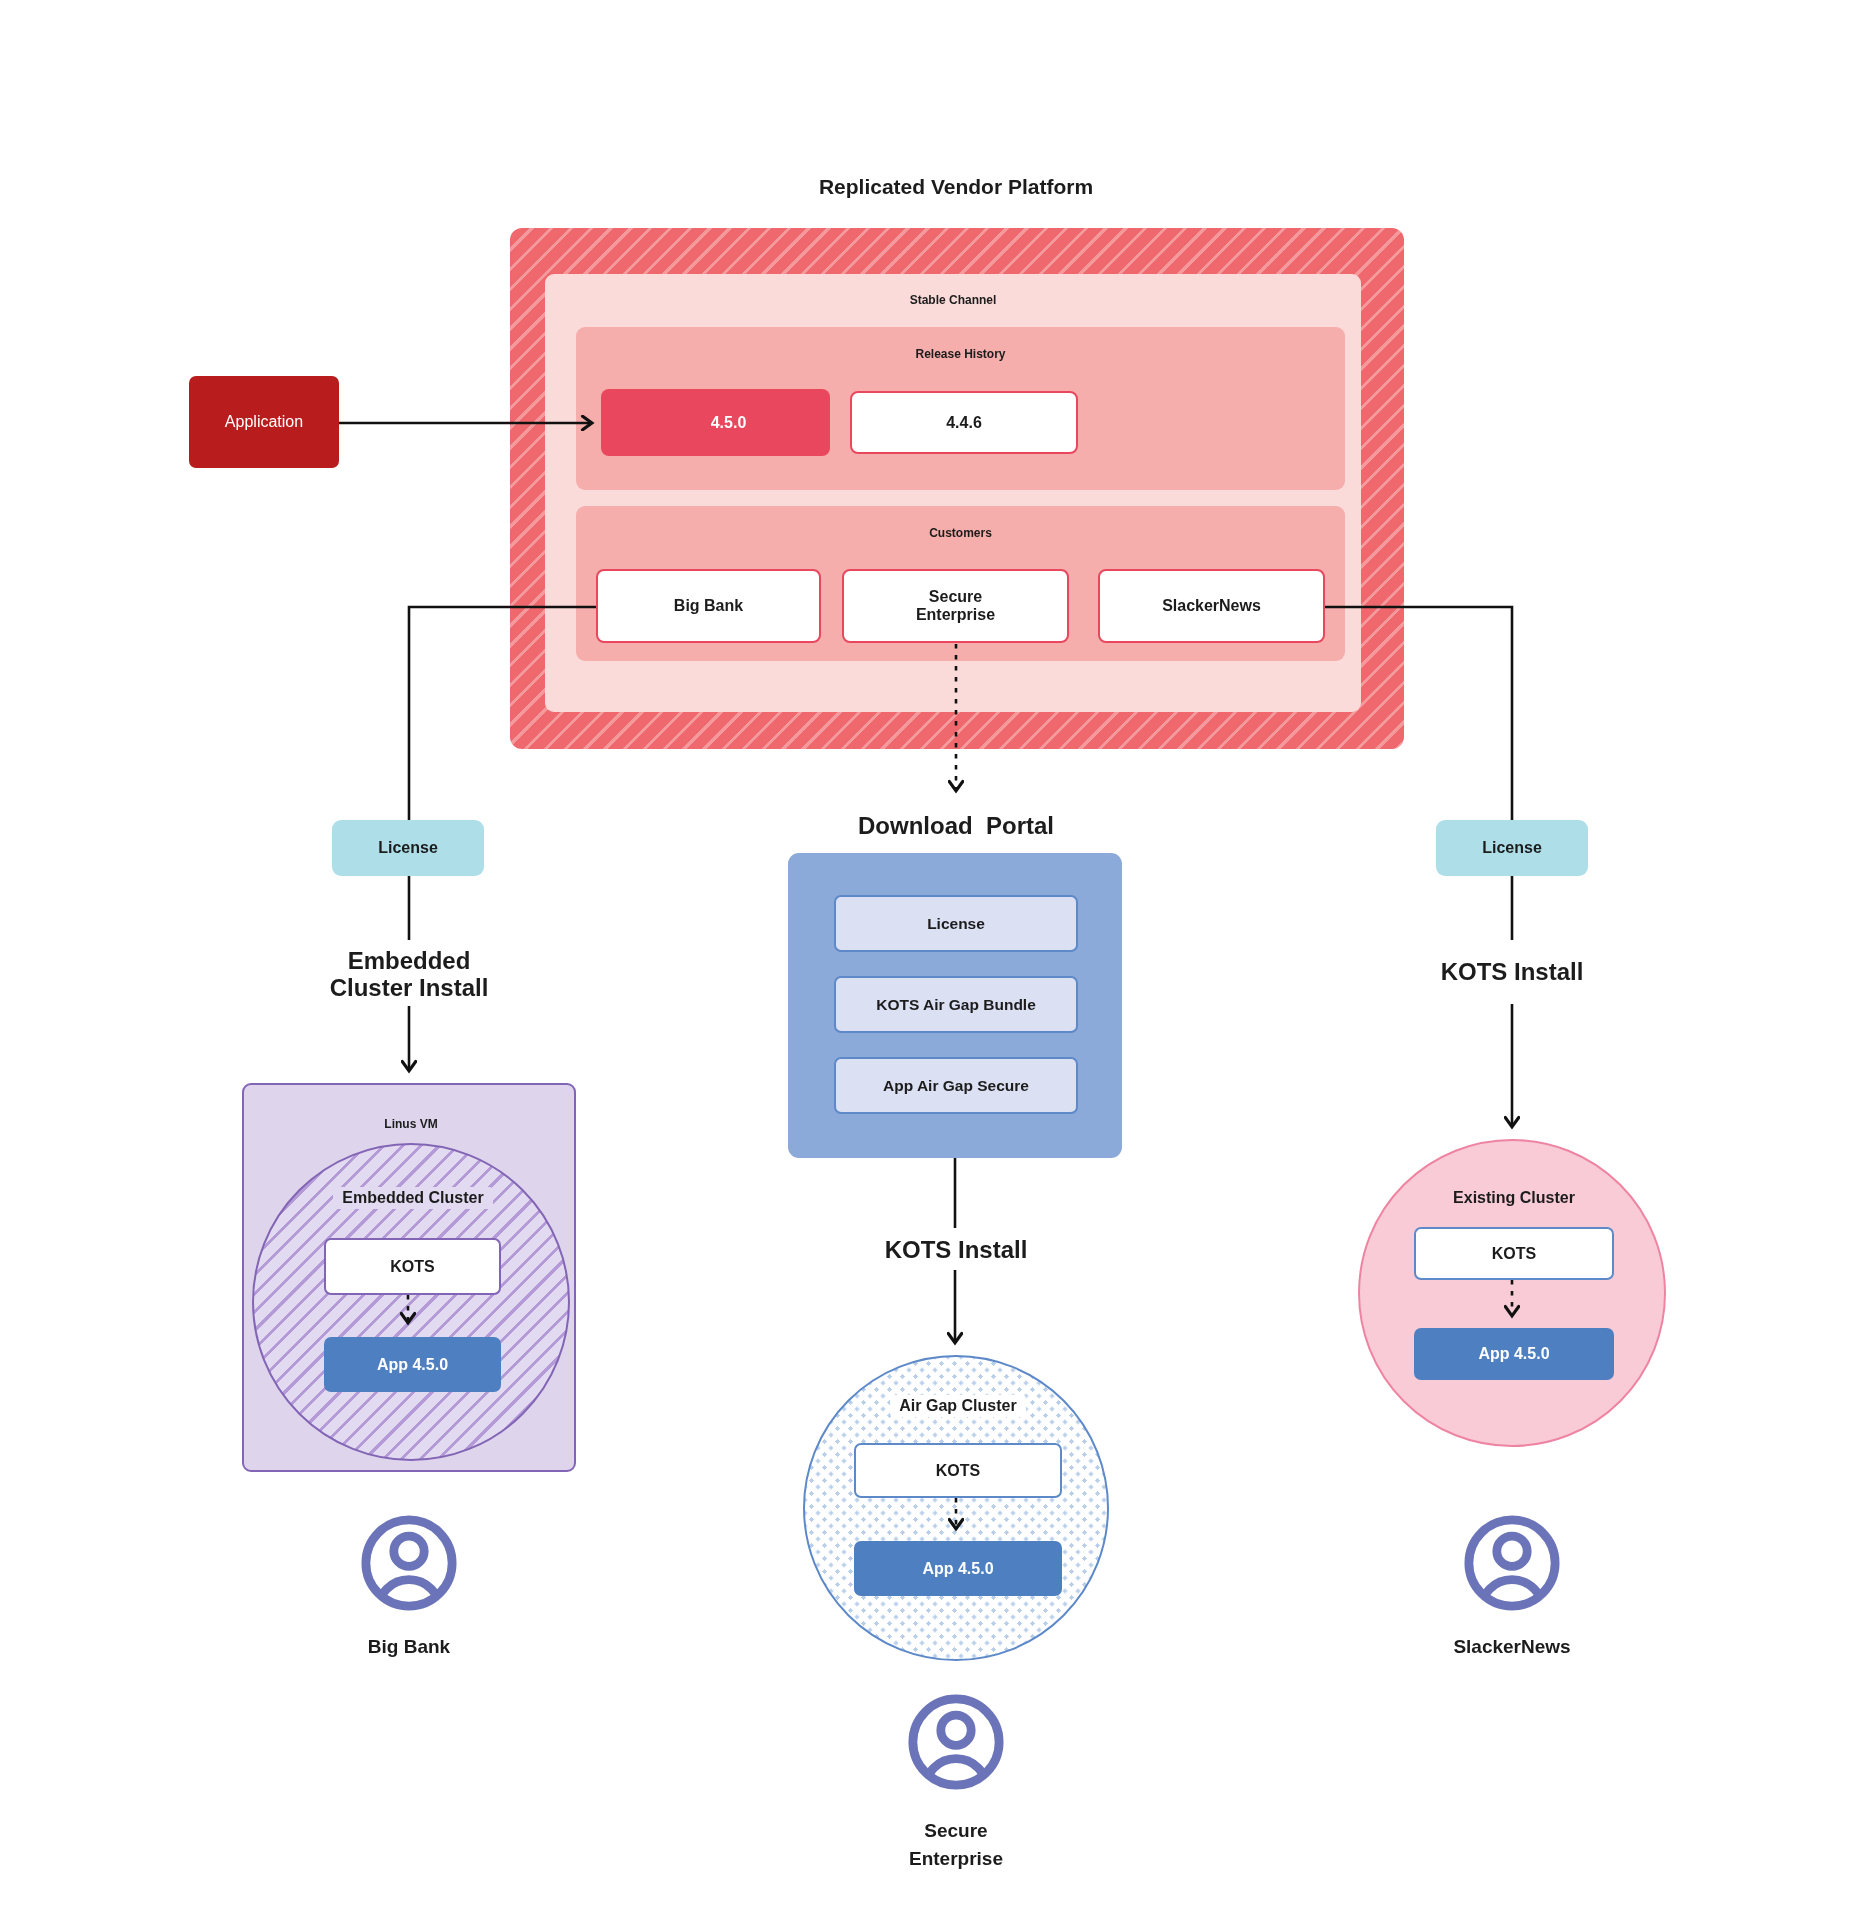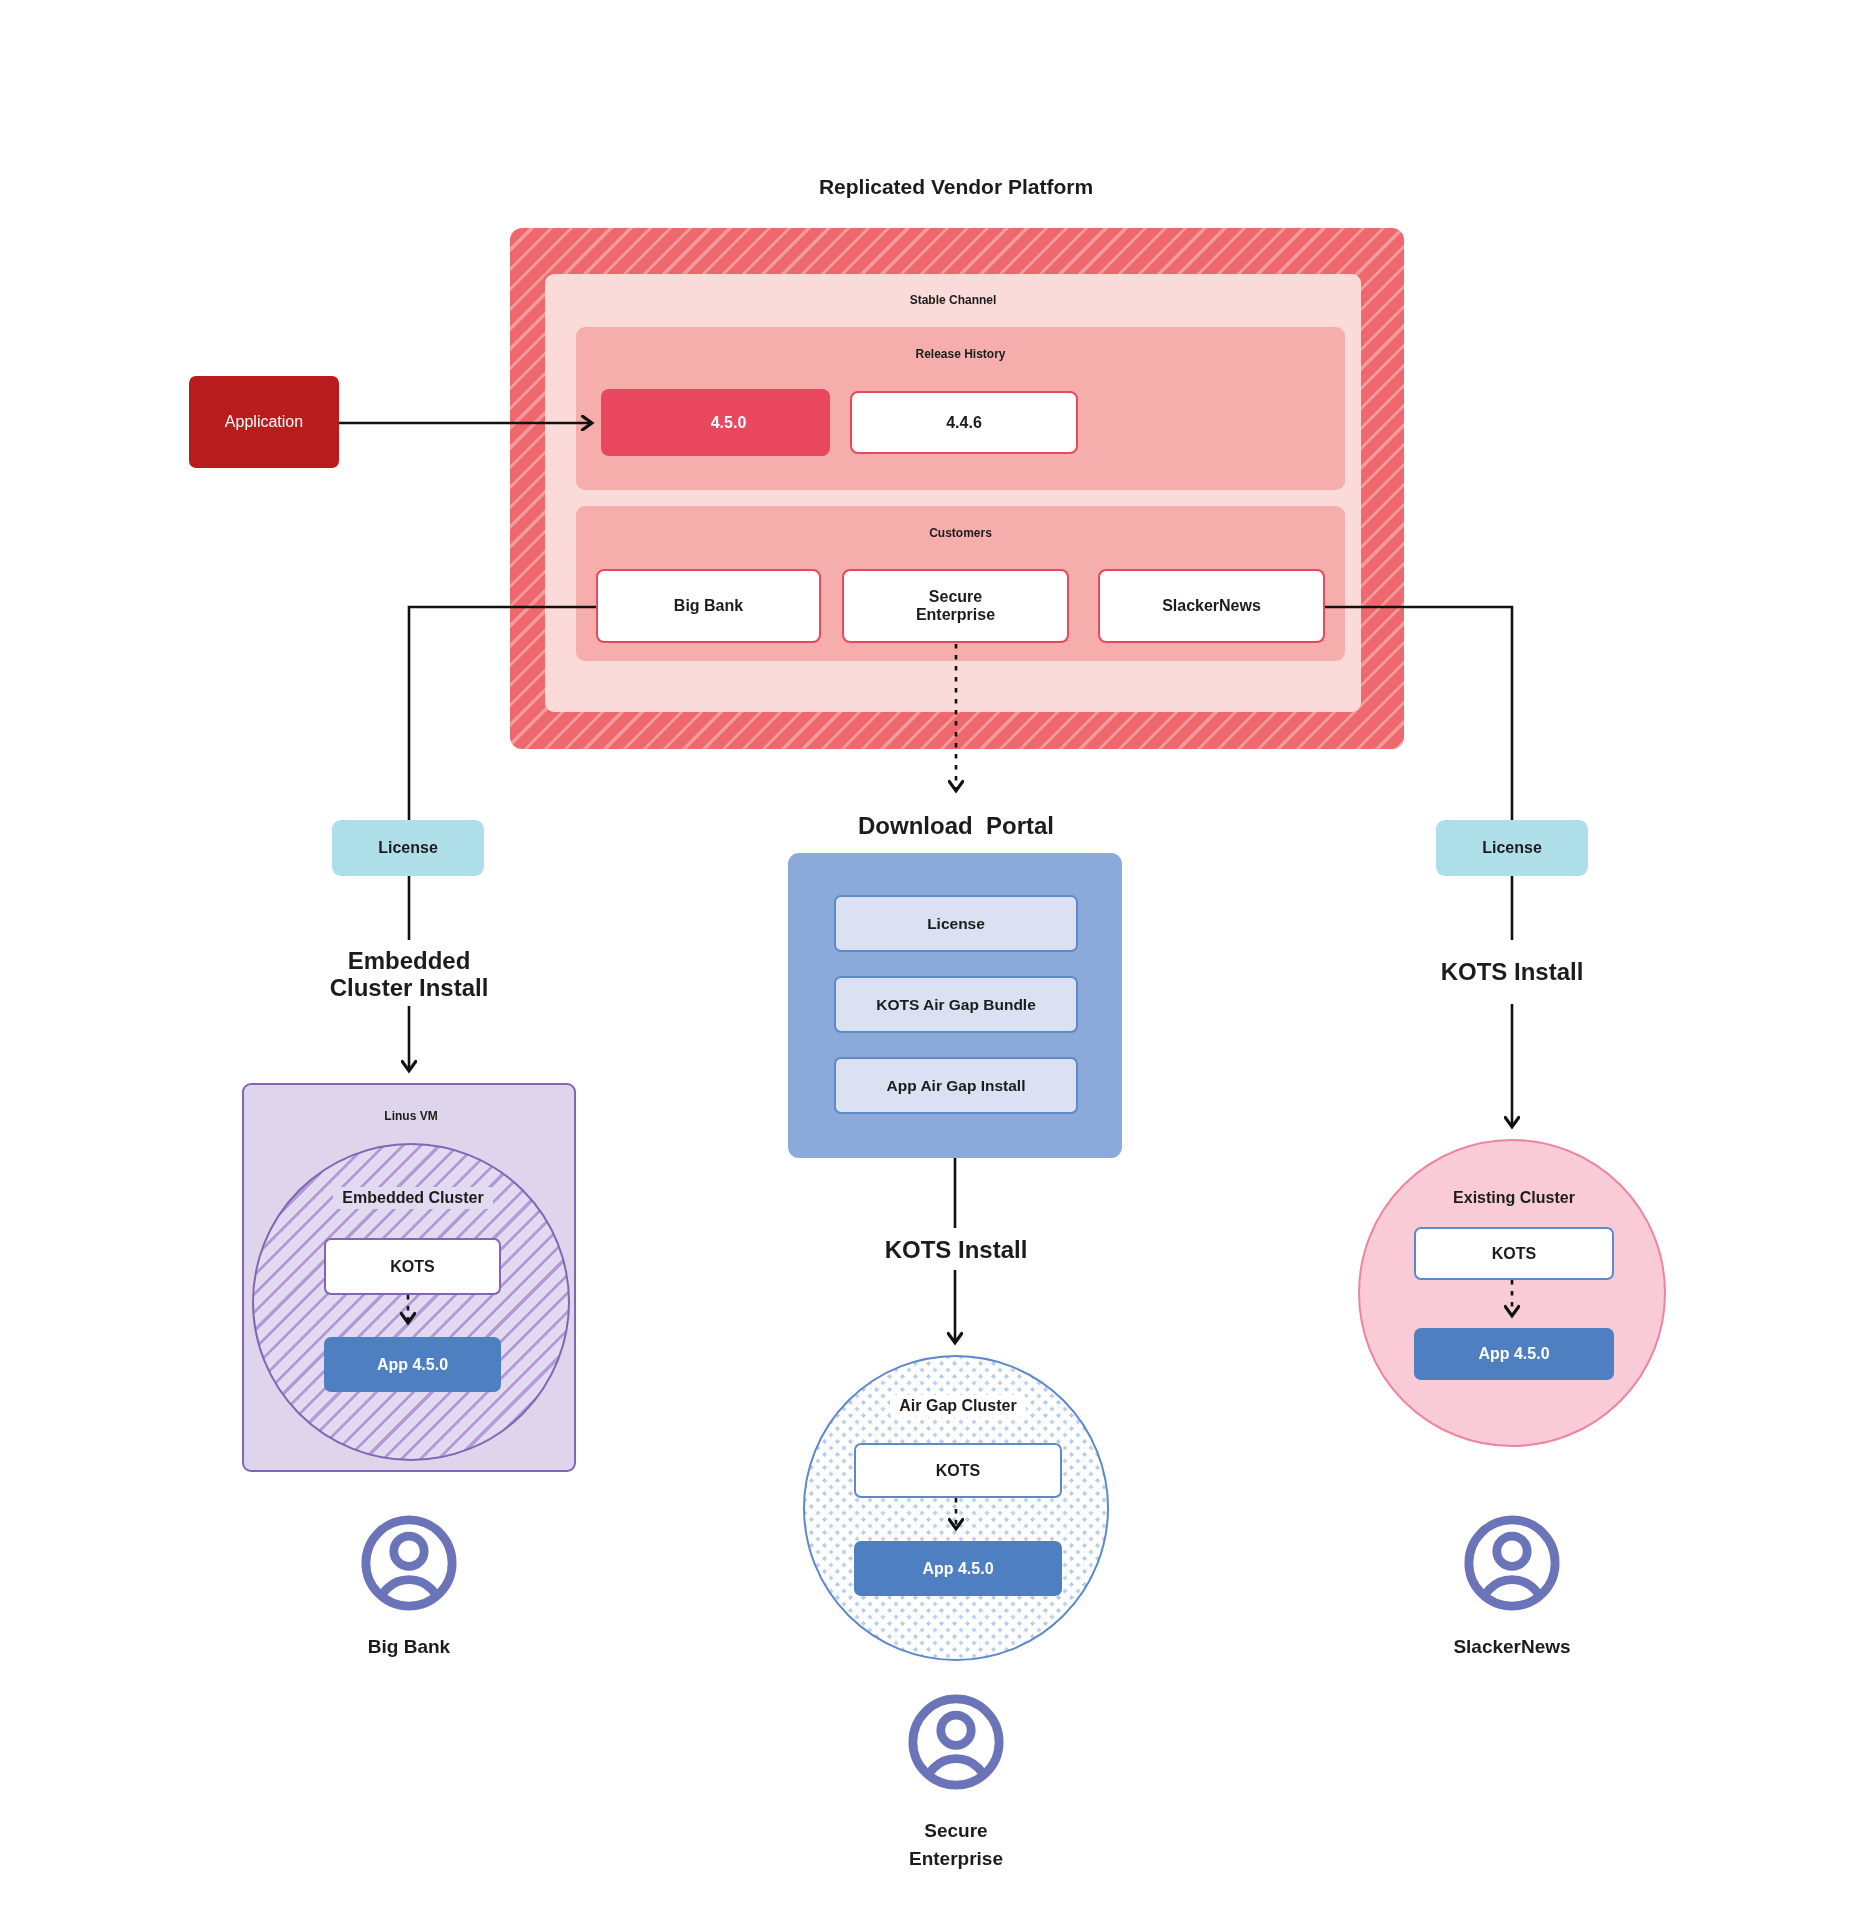--- a/index.html
+++ b/index.html
@@ -104,25 +104,25 @@
   <div class="abs ctr license z3" style="left:1436px;top:820px;width:152px;height:56px;">License</div>
 
   <div class="abs ctr flowlbl z3" style="left:309px;top:944px;width:200px;height:60px;">Embedded Cluster Install</div>
   <div class="abs ctr flowlbl z3 pre" style="left:806px;top:810px;width:300px;height:30px;">Download  Portal</div>
   <div class="abs ctr flowlbl z3" style="left:806px;top:1234px;width:300px;height:30px;">KOTS Install</div>
   <div class="abs ctr flowlbl z3" style="left:1362px;top:956px;width:300px;height:30px;">KOTS Install</div>
 
   <div class="abs portal z1" style="left:788px;top:853px;width:334px;height:305px;">
     <div class="abs ctr portal-item" style="left:46px;top:42px;width:244px;height:57px;">License</div>
     <div class="abs ctr portal-item" style="left:46px;top:123px;width:244px;height:57px;">KOTS Air Gap Bundle</div>
-    <div class="abs ctr portal-item" style="left:46px;top:204px;width:244px;height:57px;">App Air Gap Install</div>
+    <div class="abs ctr portal-item" style="left:46px;top:204px;width:244px;height:57px;">App Air Gap Secure</div>
   </div>
 
   <div class="abs vmbox z1" style="left:242px;top:1083px;width:334px;height:389px;">
-    <div class="abs ctr lbl" style="left:0;top:20px;width:334px;height:22px;">Linus VM</div>
+    <div class="abs ctr lbl" style="left:0;top:28px;width:334px;height:22px;">Linus VM</div>
     <div class="abs hatch-circle" style="left:8px;top:58px;width:318px;height:318px;">
       <div class="abs ctr" style="left:0;top:40px;width:318px;height:26px;">
         <span class="circle-lbl" style="background:#e2daf0;">Embedded Cluster</span>
       </div>
       <div class="abs ctr kots kots-purple" style="left:70px;top:93px;width:177px;height:57px;">KOTS</div>
       <div class="abs ctr appblue" style="left:70px;top:192px;width:177px;height:55px;">App 4.5.0</div>
     </div>
   </div>
 
   <div class="abs dot-circle z1" style="left:803px;top:1355px;width:306px;height:306px;">

